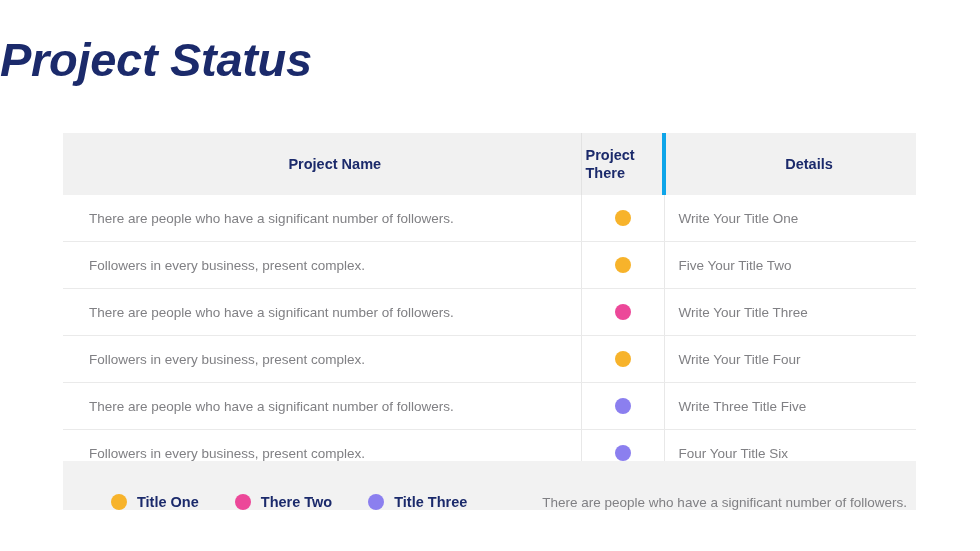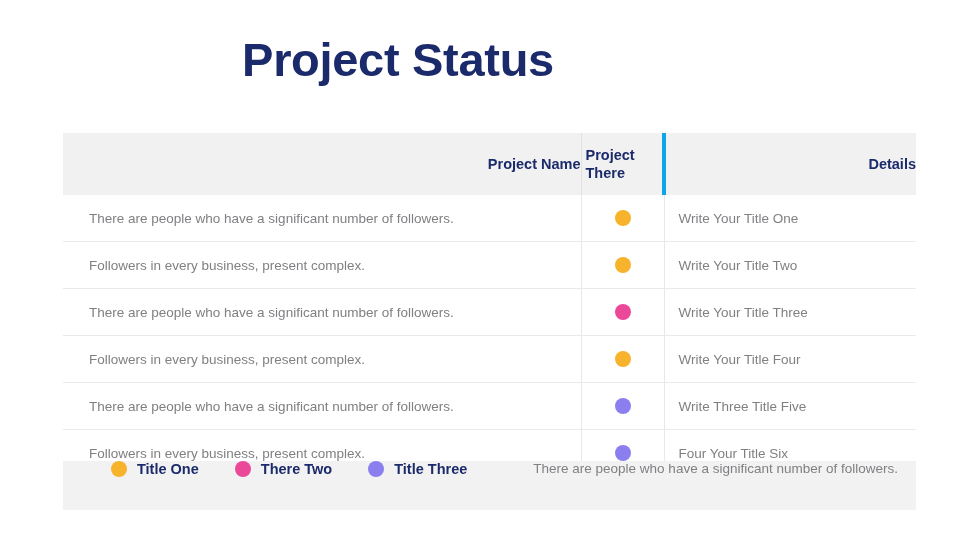--- a/index.html
+++ b/index.html
@@ -21,26 +21,27 @@
     height: 551px;
     background: #ffffff;
   }
 
   
   .slide-title {
     position: absolute;
     left: 0;
     top: 34px;
     width: 796px;
-    text-align: center;
+    text-align: left;
     font-size: 47px;
     font-weight: bold;
     color: #1B2A6B;
     letter-spacing: -0.3px;
     line-height: 1.1;
+    font-style: italic;
   }
 
   
   .table-wrap {
     position: absolute;
     left: 63px;
     top: 133px;
     width: 853px;
   }
 
@@ -55,21 +56,21 @@
   .tbl col.c-detail { width: 252px; }
 
   
   .tbl thead th {
     background: #F1F1F1;
     height: 62px;
     padding: 0 0 0 26px;
     font-size: 14.5px;
     font-weight: bold;
     color: #1B2A6B;
-    text-align: right;
+    text-align: center;
     vertical-align: middle;
     border: none;
     line-height: 1.25;
   }
   .tbl thead th.th-status {
     text-align: left;
     padding: 0 4px;
     border-left: 1px solid #E2E2E2;
     border-right: 4px solid #0ea5e9;
   }
@@ -112,33 +113,33 @@
 
   
   .footer-band {
     position: absolute;
     left: 63px;
     top: 461px;
     width: 853px;
     height: 49px;
     background: #F2F2F2;
     display: flex;
-    align-items: flex-start;
+    align-items: flex-end;
   }
   .legend-group {
     display: flex;
     align-items: center;
     padding-left: 48px;
   }
   .legend-item {
     display: flex;
     align-items: center;
     margin-right: 36px;
   }
-  .legend-item:last-child { margin-right: 8px; }
+  .legend-item:last-child { margin-right: 17px; }
   .legend-dot {
     width: 16px;
     height: 16px;
     border-radius: 50%;
     margin-right: 10px;
     flex: 0 0 auto;
   }
   .legend-label {
     font-size: 14.5px;
     font-weight: bold;
@@ -182,21 +183,21 @@
           <td class="td-status">
             <span class="dot" style="background: rgb(247, 179, 43);"></span>
           </td>
           <td class="td-detail">Write Your Title One</td>
         </tr>
         <tr>
           <td class="td-name">Followers in every business, present complex.</td>
           <td class="td-status">
             <span class="dot" style="background: rgb(247, 179, 43);"></span>
           </td>
-          <td class="td-detail">Write Your Title Two</td>
+          <td class="td-detail">Five Your Title Two</td>
         </tr>
         <tr>
           <td class="td-name">There are people who have a significant number of followers.</td>
           <td class="td-status">
             <span class="dot" style="background: rgb(236, 72, 153);"></span>
           </td>
           <td class="td-detail">Write Your Title Three</td>
         </tr>
         <tr>
           <td class="td-name">Followers in every business, present complex.</td>

